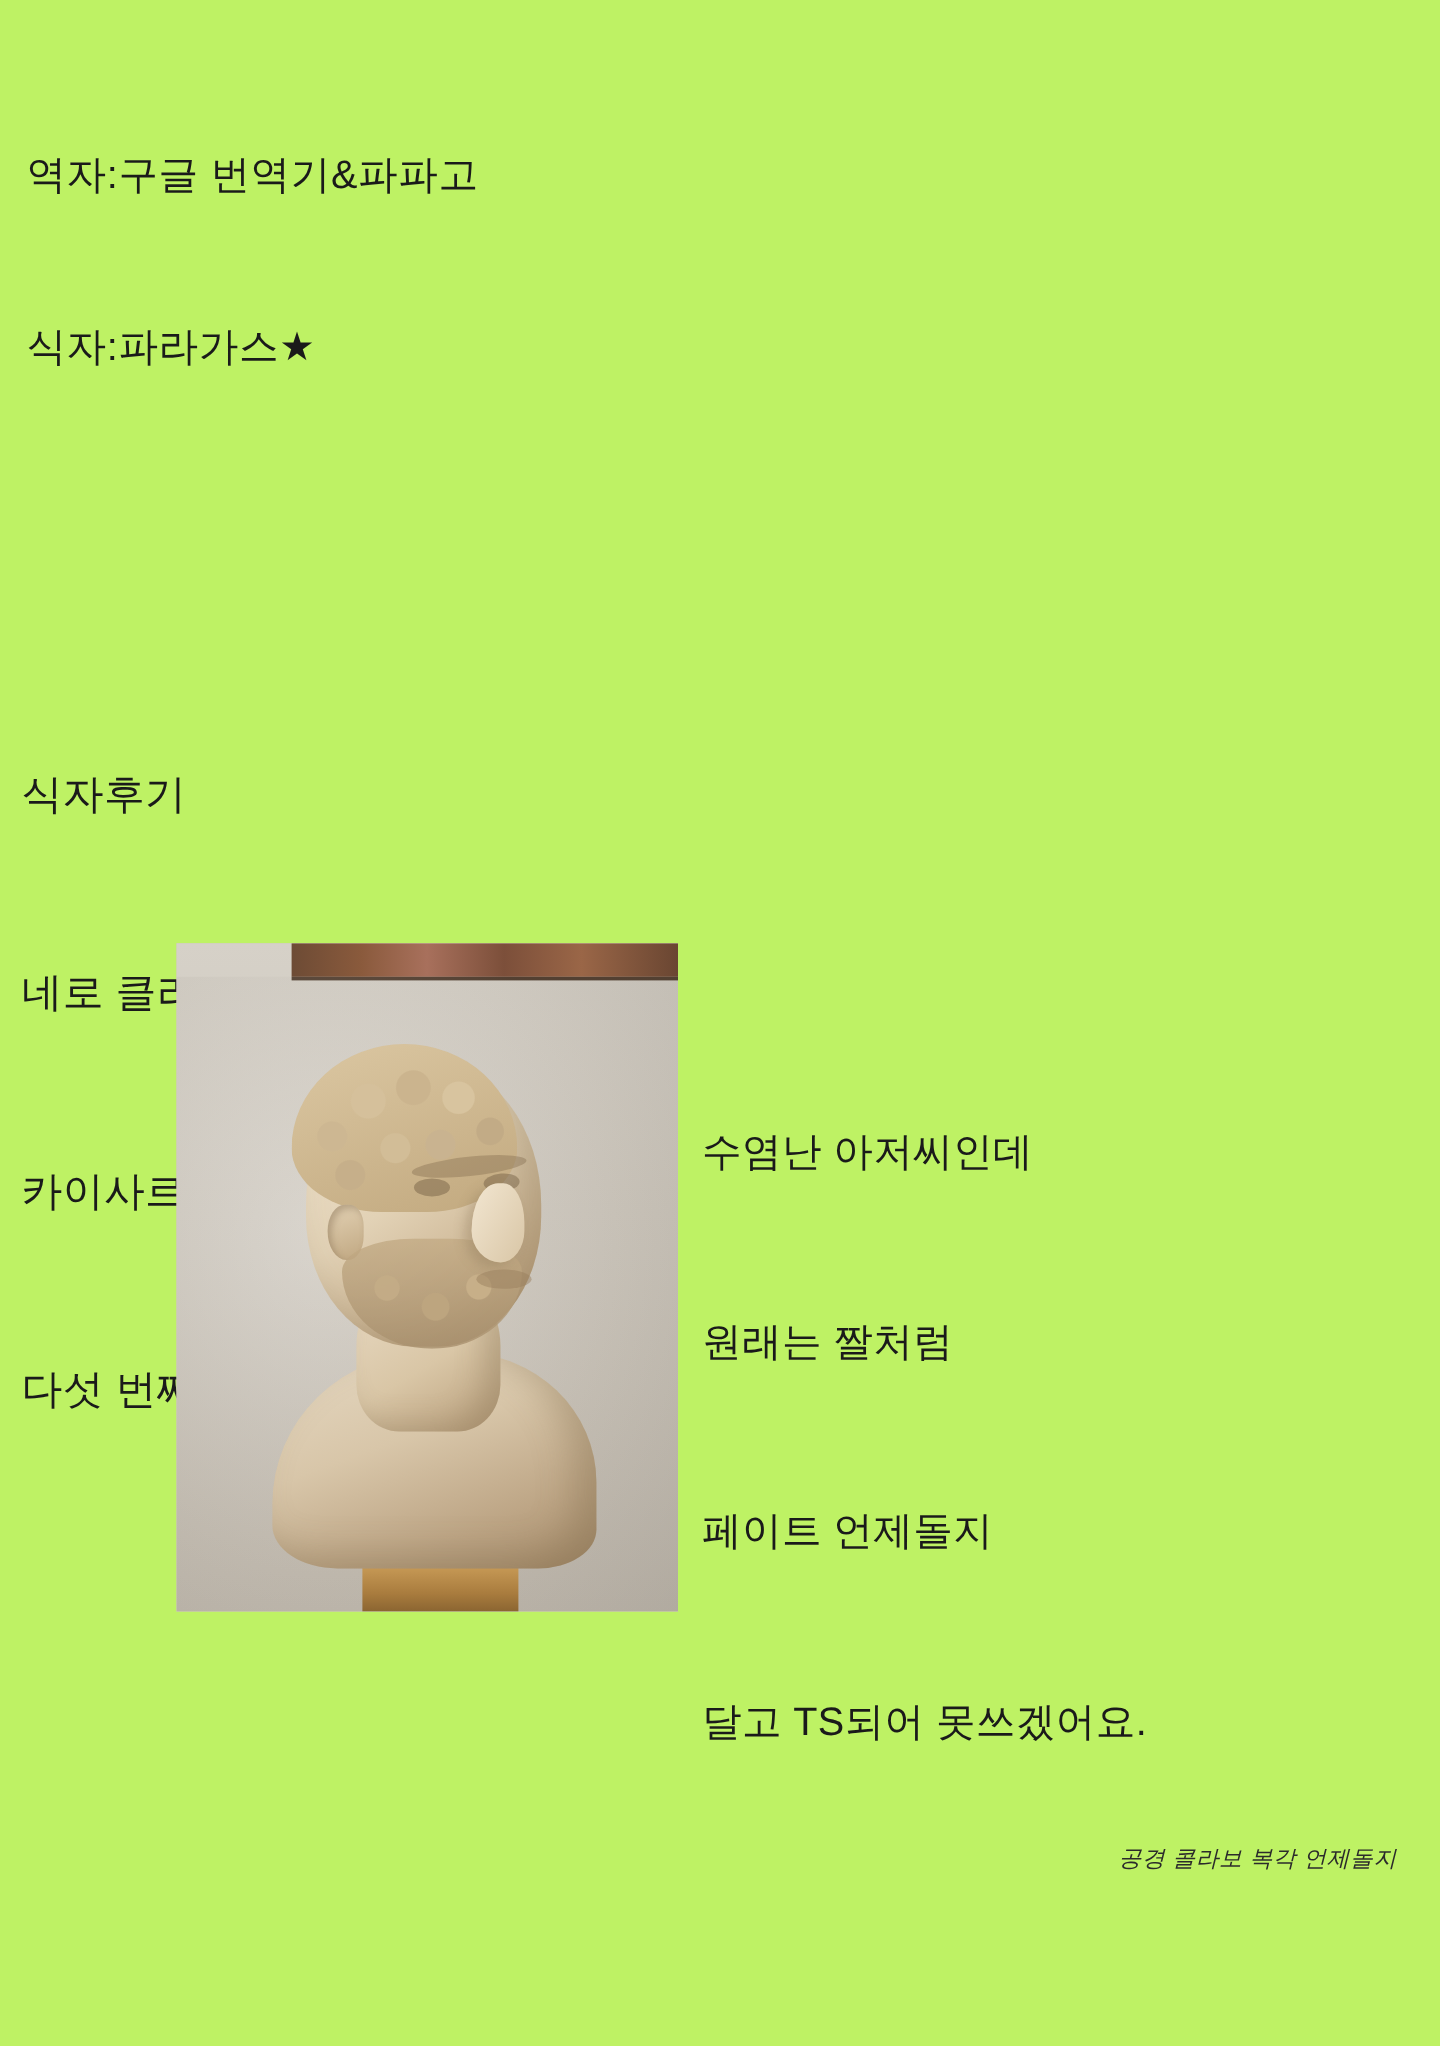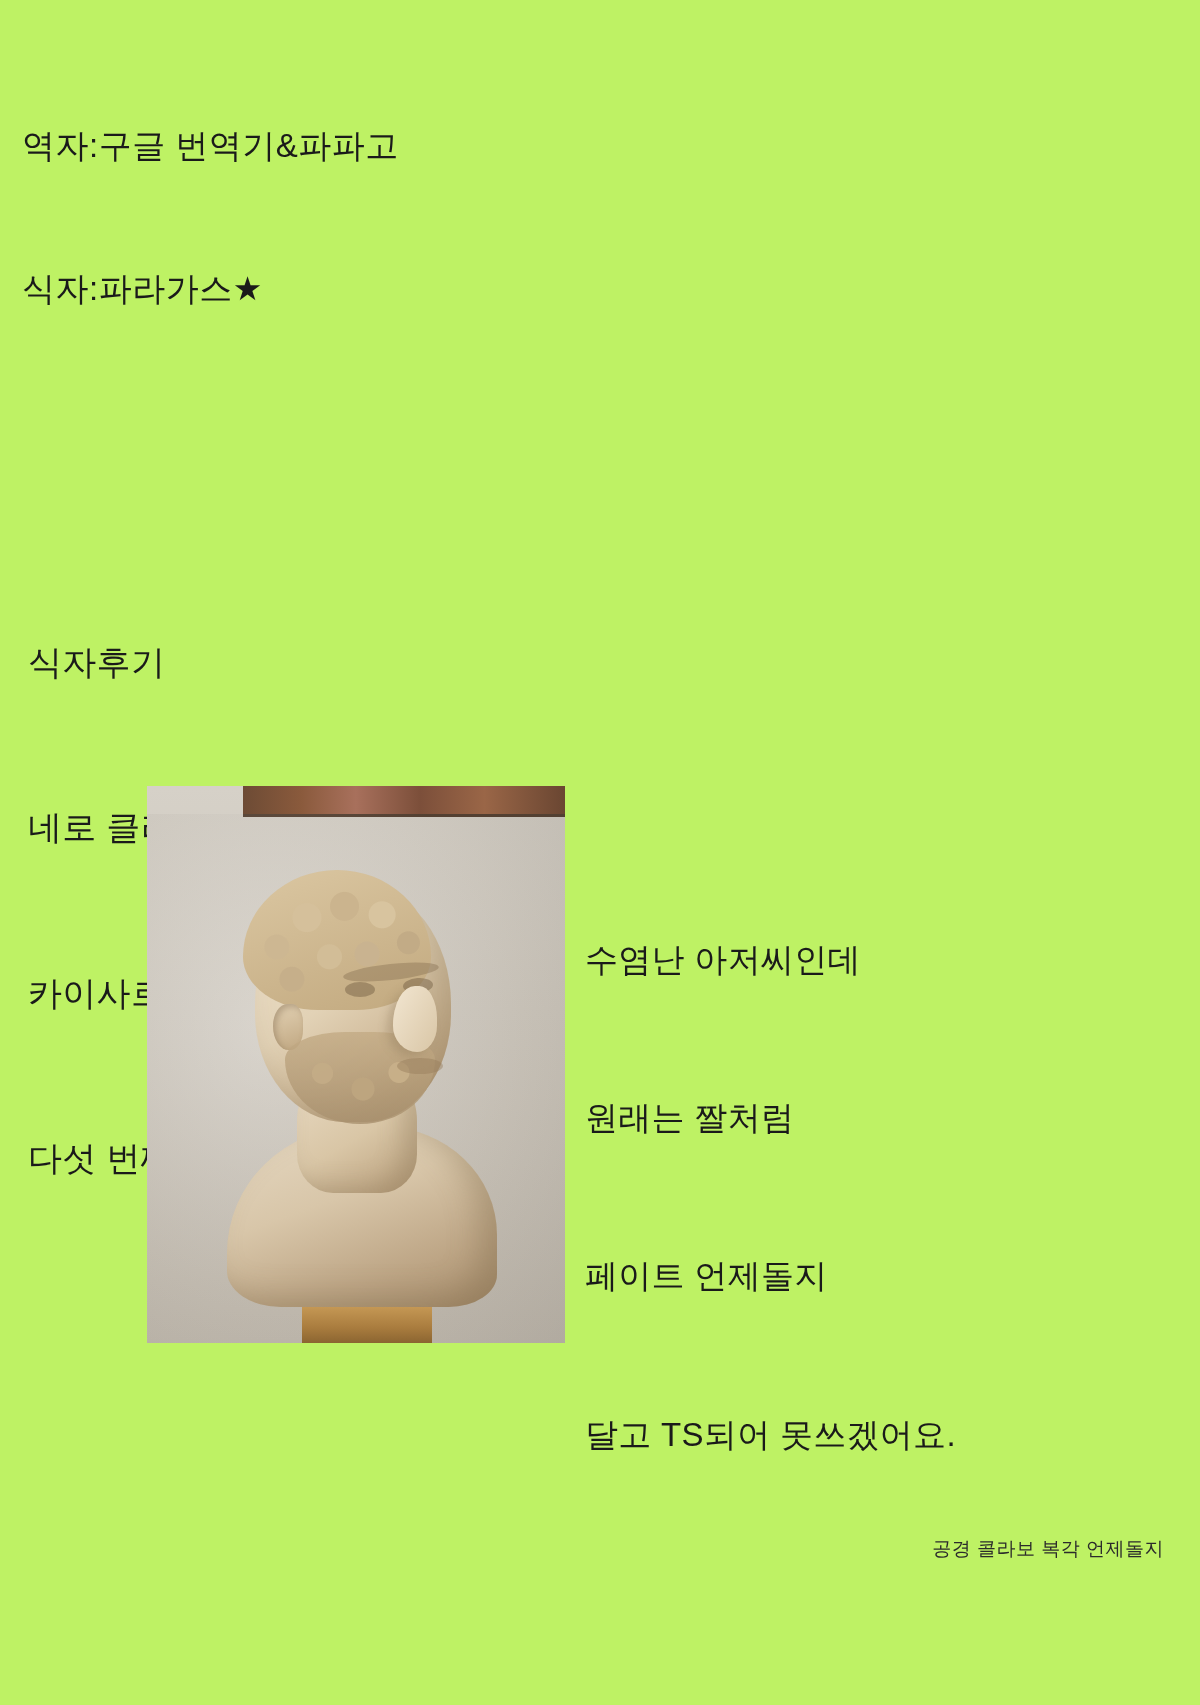--- a/index.html
+++ b/index.html
@@ -29,21 +29,21 @@
     font-size: 33px;
     line-height: 1.45;
     letter-spacing: 0.5px;
     white-space: pre;
   }
   .credits div { white-space: pre; }
 
   
   .afterword {
     position: absolute;
-    left: 28px;
+    left: 18px;
     top: 525px;
     font-size: 34px;
     line-height: 1.62;
     letter-spacing: 0.3px;
     white-space: pre;
   }
   .afterword div { white-space: pre; }
 
   
   .photo-wrap {
@@ -230,20 +230,21 @@
 
   
   .footer-tags {
     position: absolute;
     right: 36px;
     top: 1536px;
     font-size: 19px;
     color: #2b2b2b;
     letter-spacing: 0.5px;
     white-space: pre;
+    font-style: italic;
   }
 </style>
 </head>
 <body>
 
 <div class="page">
 
   <div class="credits">
     <div>역자:구글 번역기&amp;파파고</div>
     <div>식자:파라가스★</div>

